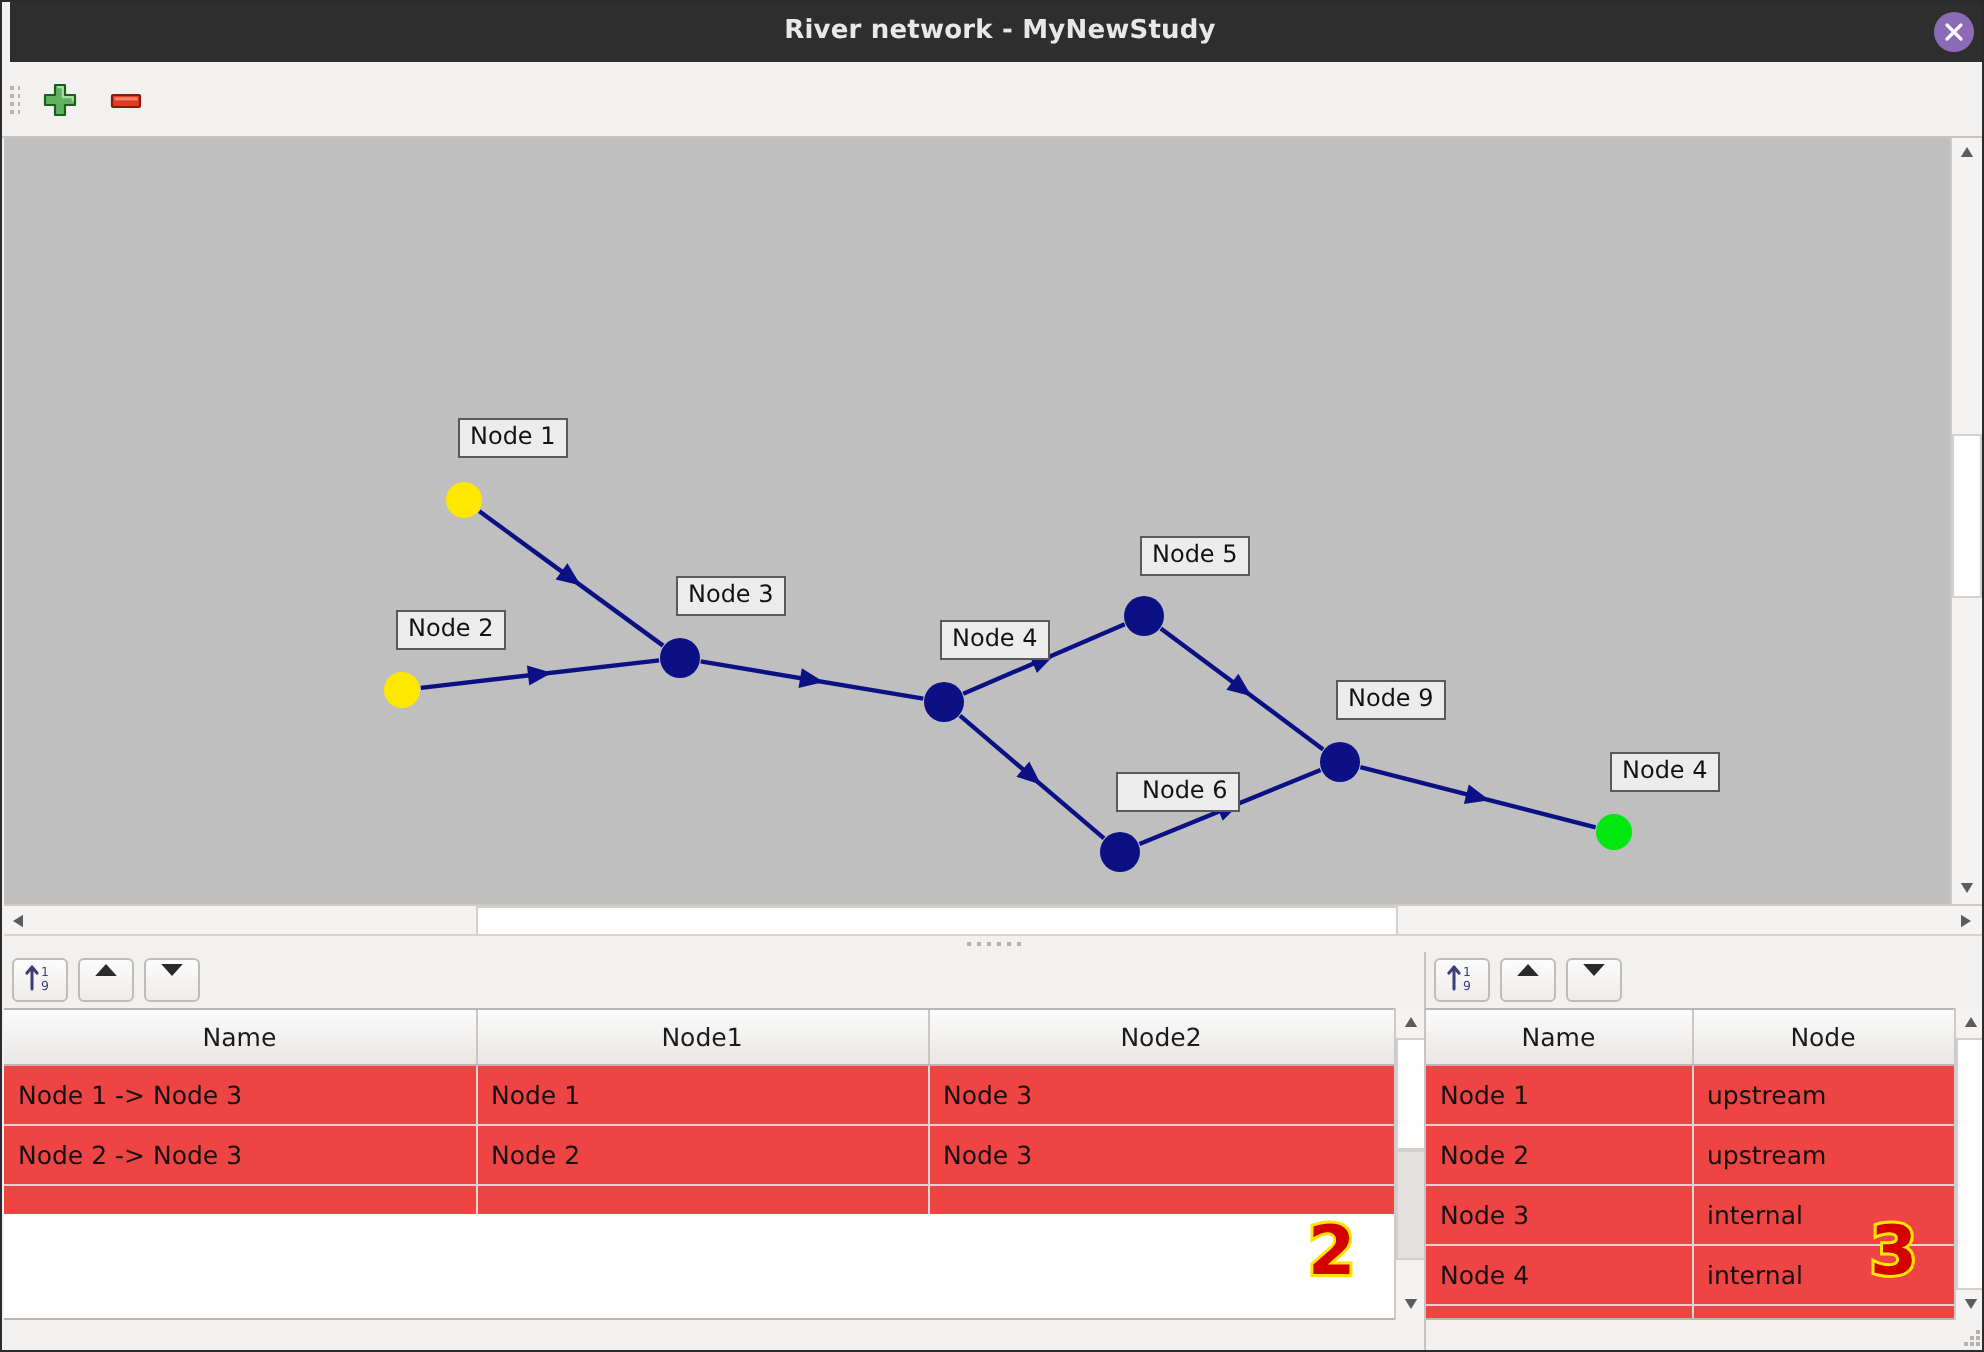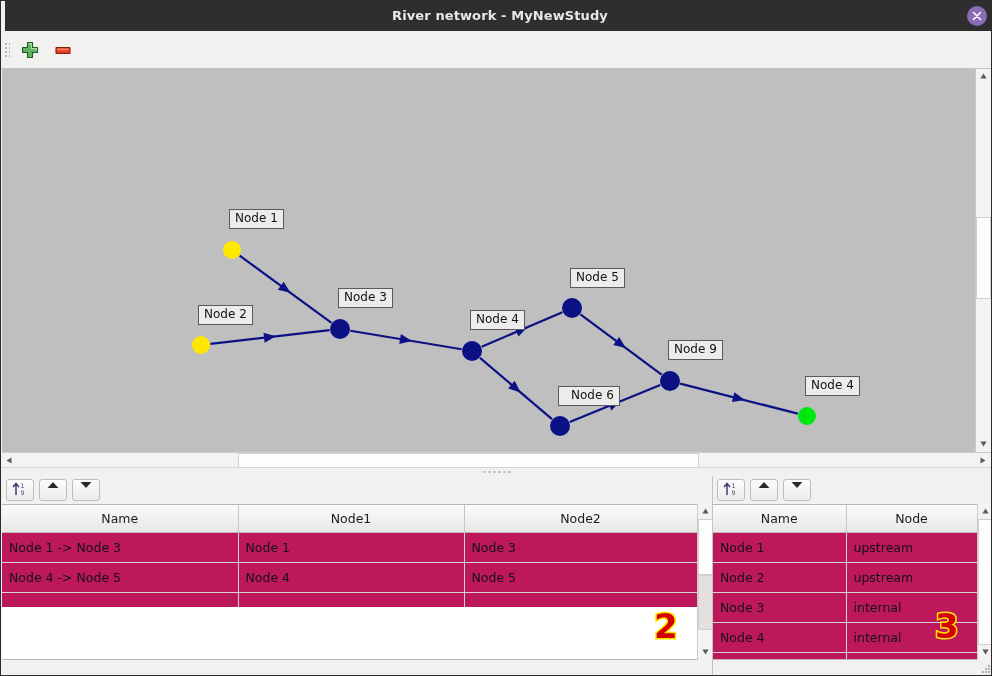--- a/index.html
+++ b/index.html
@@ -217,21 +217,21 @@
     color: #1b1b1b;
     text-align: center;
     font-size: 12.5px;
   }
   table.grid td {
     height: 29px;
     border-right: 1px solid #d8d5d2;
     border-bottom: 1px solid #d8d5d2;
     padding: 0 0 0 7px;
     color: #121212;
-    background: #be185d;
+    background: #ef4444;
     overflow: hidden;
     white-space: nowrap;
   }
   table.grid tr.filler td { height: 14px; border-bottom: none; }
   .corner-grip {
     position: absolute;
     right: 3px; bottom: 3px;
     width: 8px; height: 8px;
   }
   .corner-grip i { position: absolute; width: 2px; height: 2px; background: #b3b0ad; }
@@ -407,23 +407,23 @@
               <th>Node2</th>
             </tr>
           </thead>
         <tbody>
             <tr>
               <td>Node 1 -&gt; Node 3</td>
               <td>Node 1</td>
               <td>Node 3</td>
             </tr>
             <tr>
-              <td>Node 4 -&gt; Node 5</td>
-              <td>Node 4</td>
-              <td>Node 5</td>
+              <td>Node 2 -&gt; Node 3</td>
+              <td>Node 2</td>
+              <td>Node 3</td>
             </tr>
             <tr class="filler">
               <td></td>
               <td></td>
               <td></td>
             </tr>
           </tbody>
       </table>
     </div>
 

